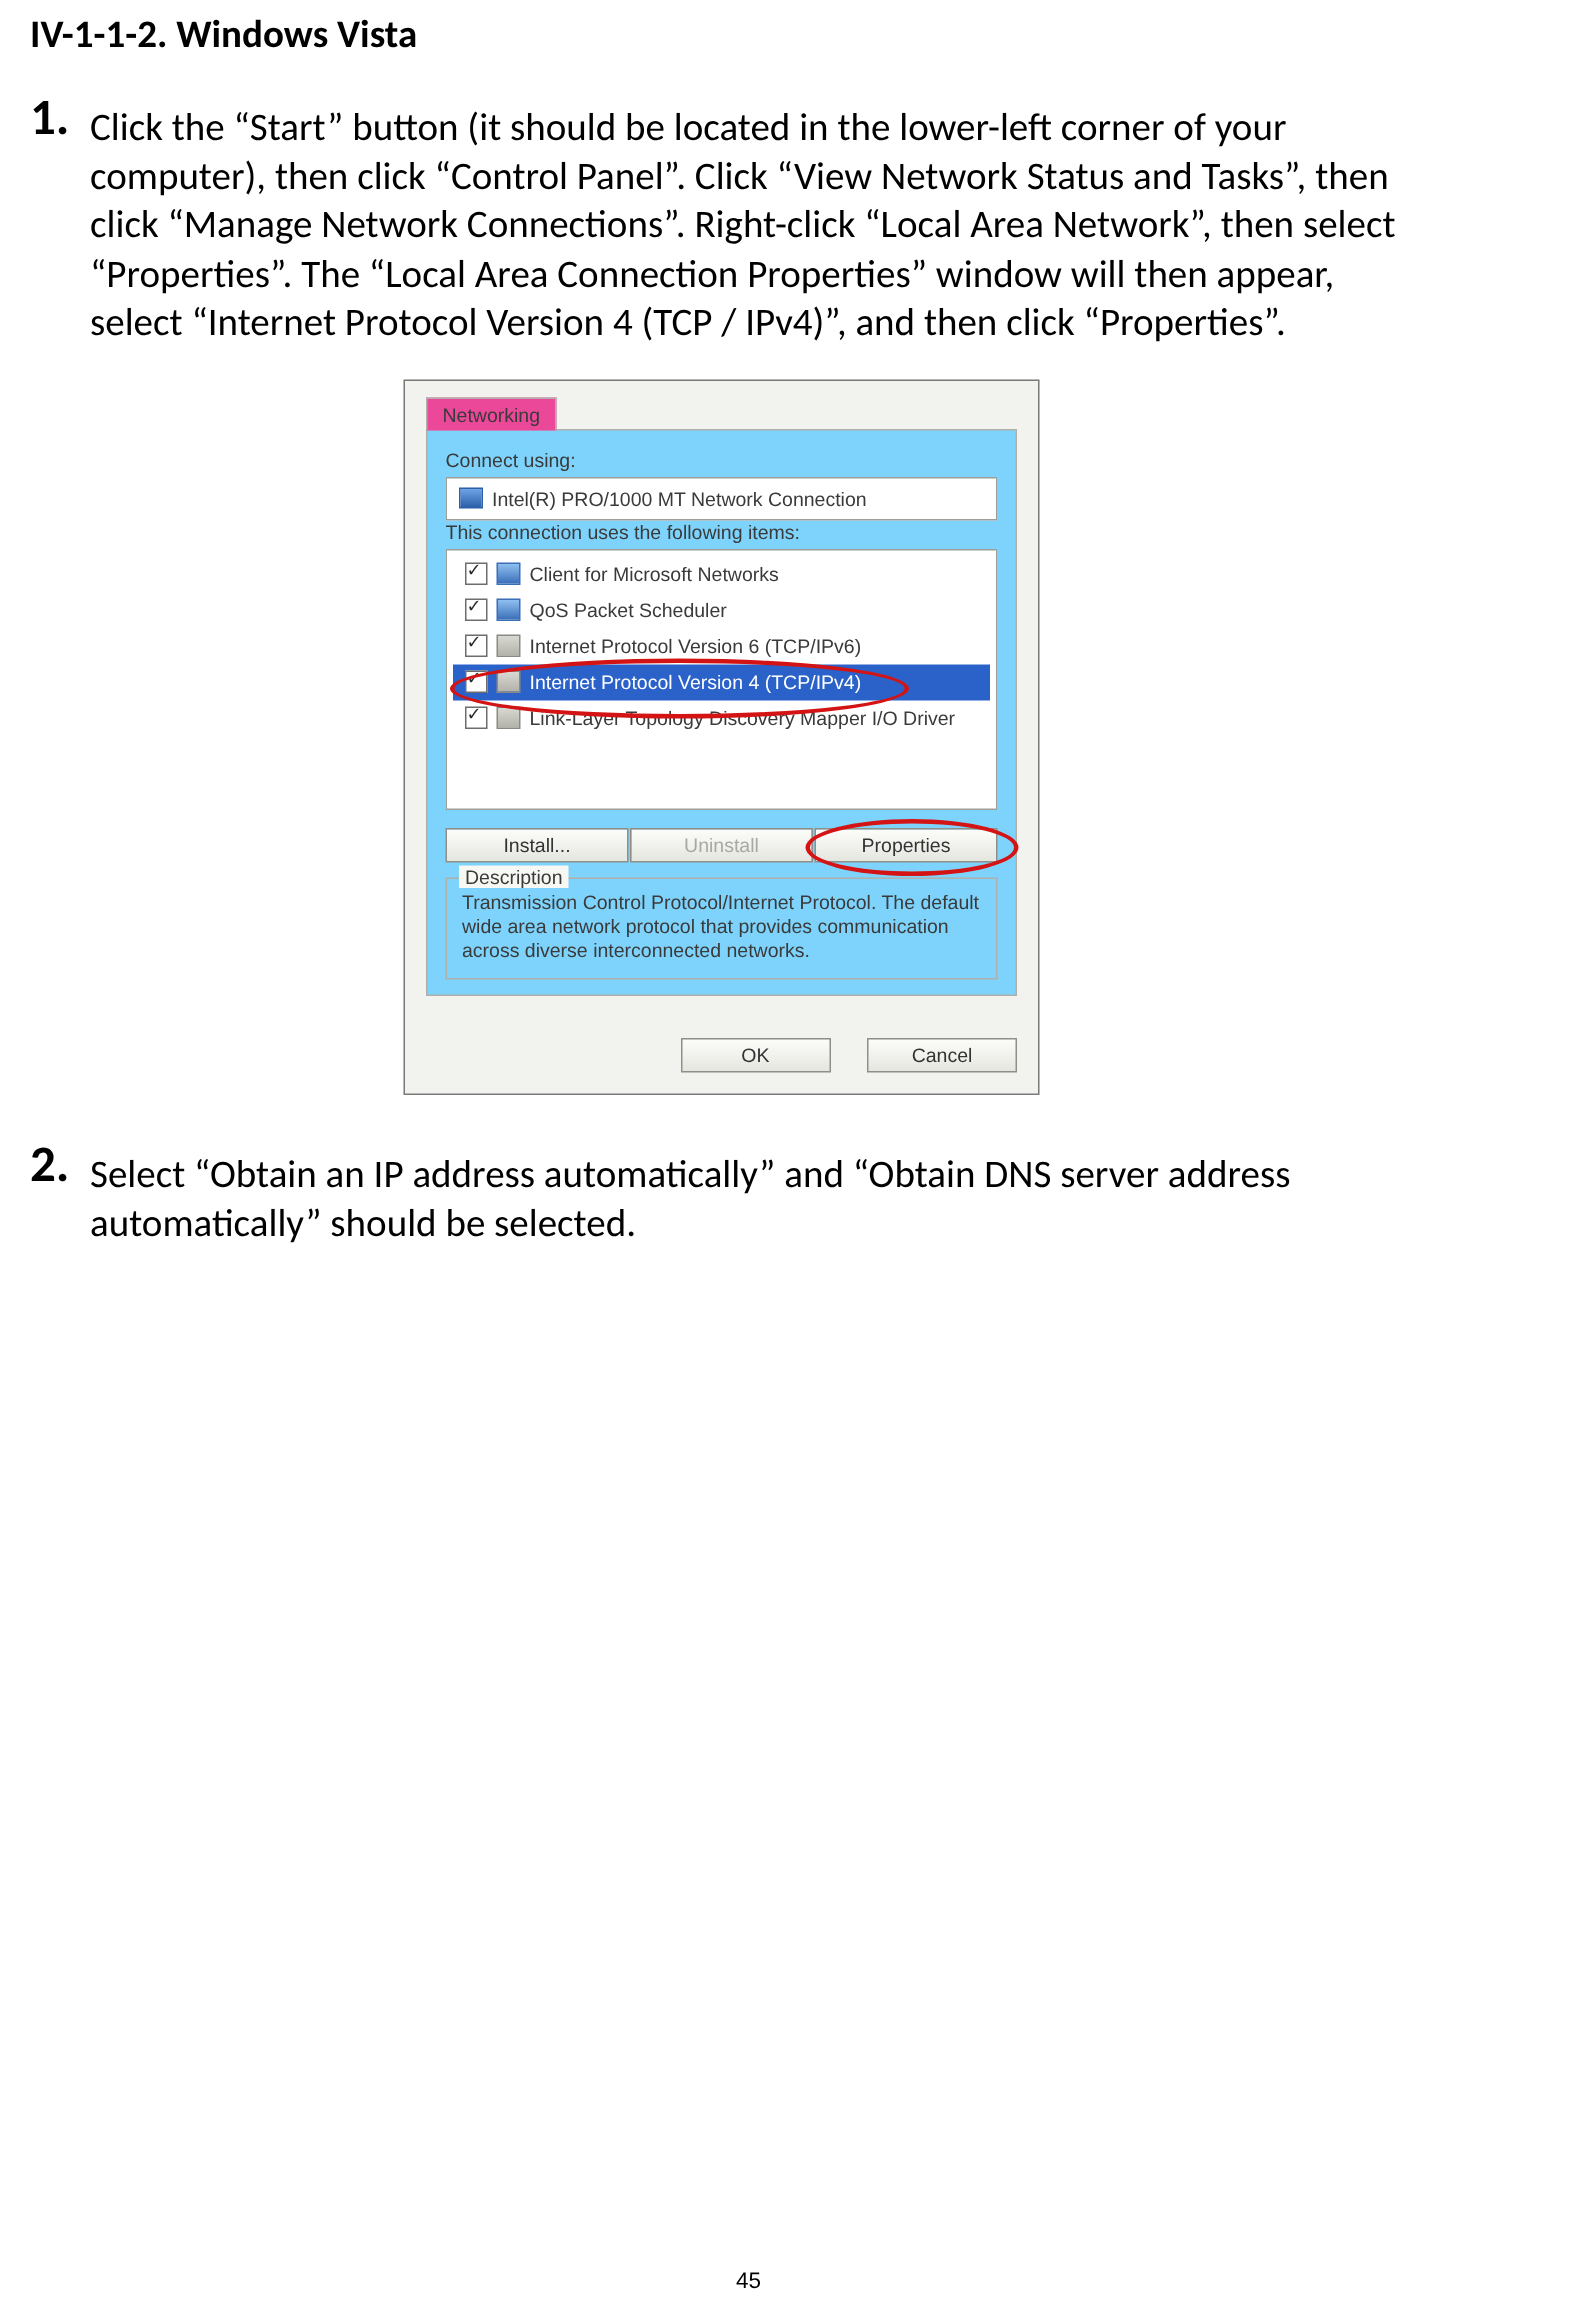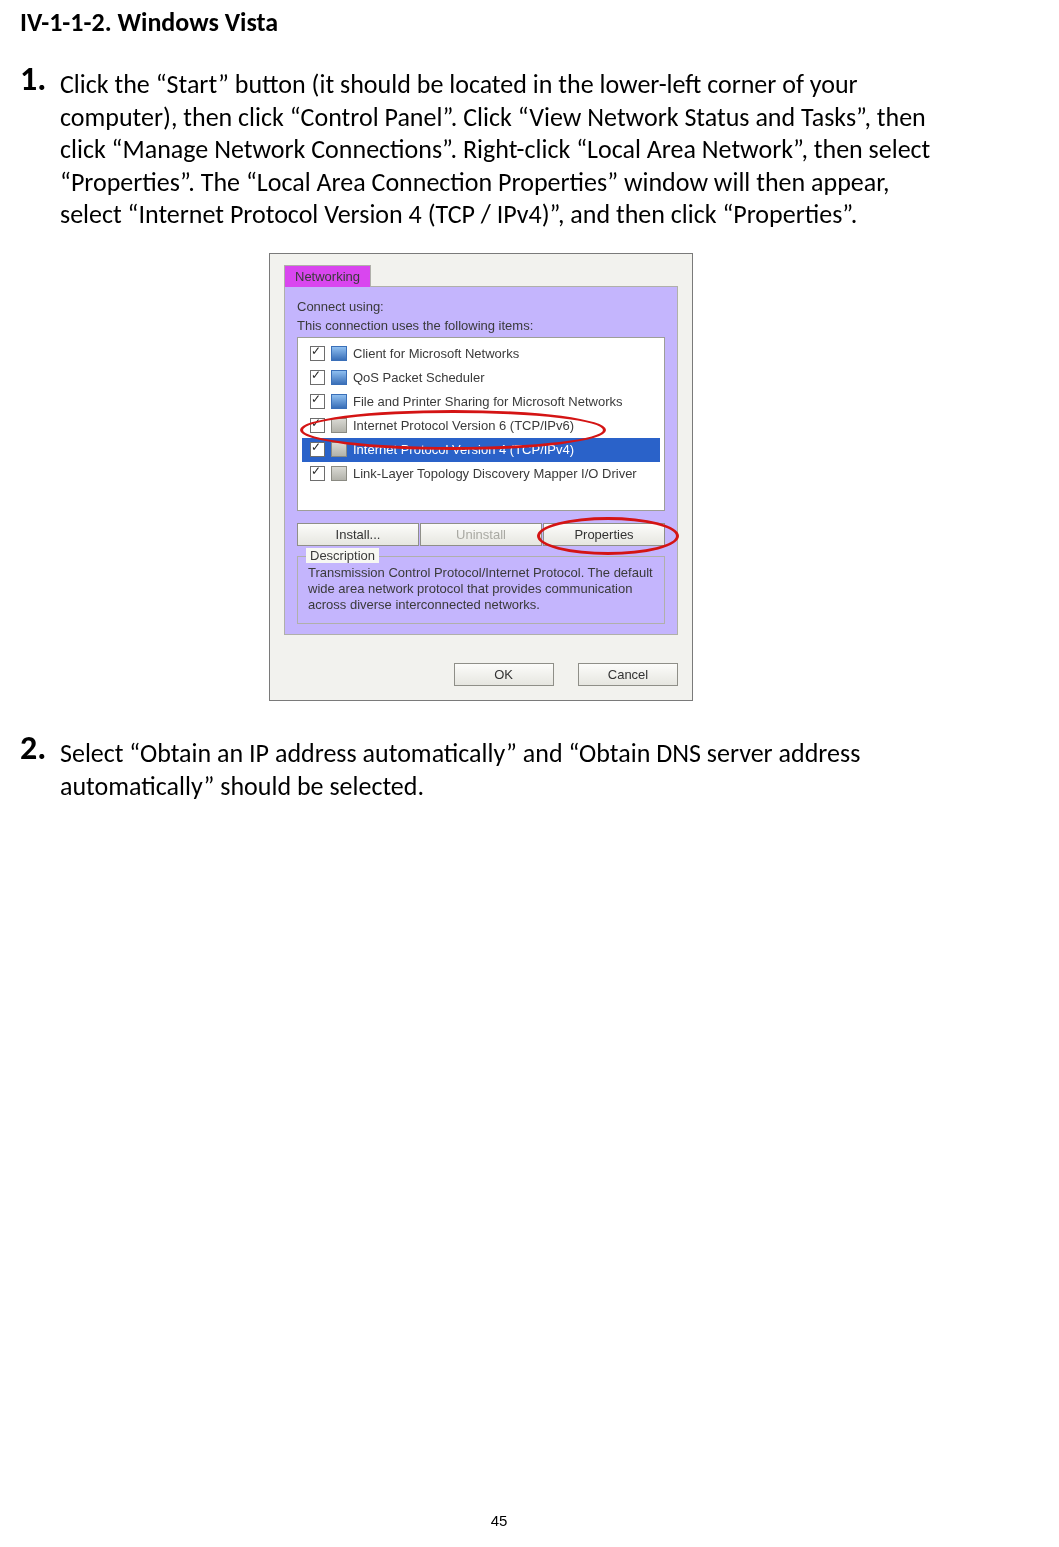--- a/index.html
+++ b/index.html
@@ -79,30 +79,30 @@
     font-weight: bold;
     display: flex; align-items: center; justify-content: center;
   }
   .dlg-body {
     padding: 10px 14px 14px 14px;
     font-size: 13px;
   }
   .tab {
     display: inline-block;
     padding: 3px 10px;
-    background: #d946ef;
+    background: #ec4899;
     border: 1px solid #b0b0aa;
     border-bottom: none;
     font-size: 13px;
     position: relative;
     top: 1px;
   }
   .tab-panel {
     border: 1px solid #b0b0aa;
-    background: #c4b5fd;
+    background: #7dd3fc;
     padding: 12px 12px 10px 12px;
   }
   .label {
     font-size: 13px;
     margin-bottom: 4px;
     display: block;
   }
   .sunken {
     border: 1px solid #9e9e98;
     background: #fff;
@@ -250,38 +250,37 @@
   <div class="figure-wrap">
     <div class="dialog">
 
 
       <div class="dlg-body">
         <span class="tab">Networking</span>
 
         <div class="tab-panel">
 
           <span class="label">Connect using:</span>
+          <div class="sunken">
+            <span class="nic-icon"></span>
+            <span>Intel(R) PRO/1000 MT Network Connection</span>
+          </div>
 
           <span class="label">This connection uses the following items:</span>
 
           <div class="item-list">
             <div class="item-row">
               <span class="chk"></span>
               <span class="proto-icon net"></span>
               <span>Client for Microsoft Networks</span>
             </div>
             <div class="item-row">
               <span class="chk"></span>
               <span class="proto-icon net"></span>
               <span>QoS Packet Scheduler</span>
-            </div>
-            <div class="item-row">
-              <span class="chk"></span>
-              <span class="proto-icon net"></span>
-              <span>File and Printer Sharing for Microsoft Networks</span>
             </div>
             <div class="item-row" style="position:relative;">
               <span class="chk"></span>
               <span class="proto-icon link"></span>
               <span>Internet Protocol Version 6 (TCP/IPv6)</span>
             </div>
             <div class="item-row selected">
               <span class="chk" style="background:#fff;"></span>
               <span class="proto-icon link"></span>
               <span>Internet Protocol Version 4 (TCP/IPv4)</span>

